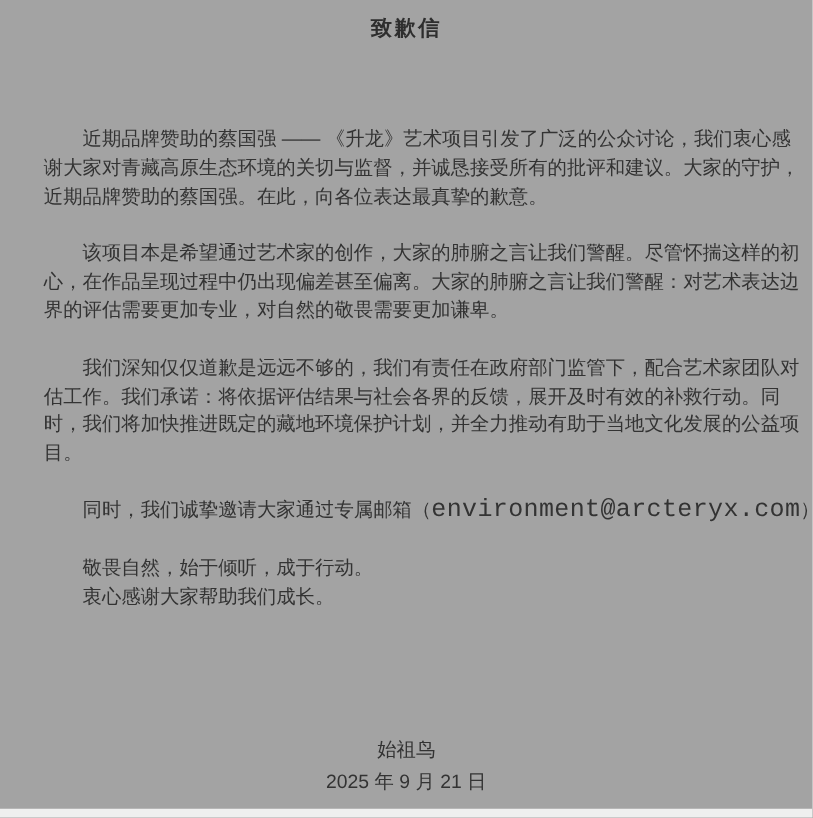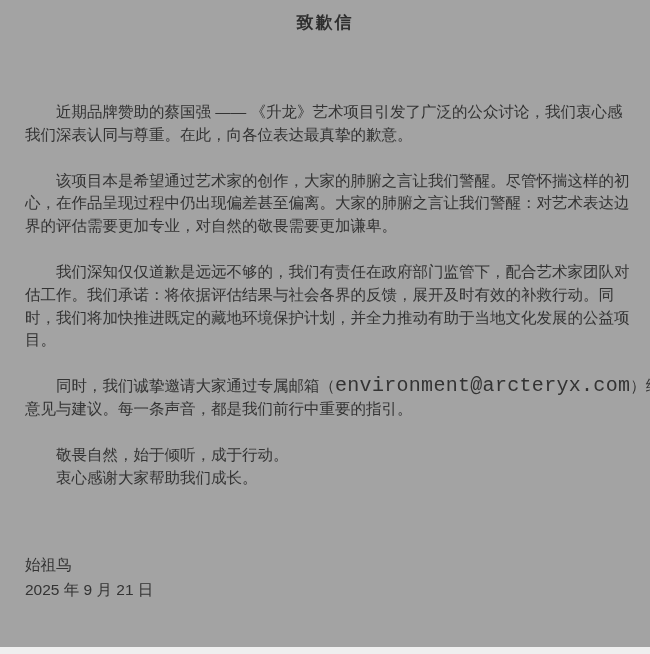--- a/index.html
+++ b/index.html
@@ -16,37 +16,37 @@
   .title {
     padding-top: 10px;
     text-align: center;
     font-size: 17px;
     font-weight: bold;
     line-height: 25px;
     letter-spacing: 2px;
     color: #2e2e2e;
   }
   .content {
-    padding: 0 25px;
+    padding: 0 35px;
     font-size: 15.5px;
     line-height: 22.8px;
   }
   .para { margin: 0 0 23px 0; }
   .para.first { margin-top: 66px; }
   .line { white-space: nowrap; }
   .indent { padding-left: 31px; }
   .closing { margin: 0; }
   .email {
     font-family: "Liberation Mono", monospace;
     font-size: 20px;
     letter-spacing: 0.3px;
   }
   .sign-block {
-    margin-top: 64px;
-    text-align: left;
+    margin-top: 100px;
+    text-align: center;
   }
   .sign-name { line-height: 23px; }
   .sign-date { line-height: 23px; margin-top: 2px; }
   .bottom-strip {
     position: absolute;
     left: 0; right: 0; bottom: 0;
     height: 7px;
     background: #efefef;
   }
 </style>
@@ -54,39 +54,39 @@
 <body>
 
 <div class="page">
 
   <div class="title">致歉信</div>
 
   <div class="content">
 
     <div class="para first">
       <div class="line indent">近期品牌赞助的蔡国强 —— 《升龙》艺术项目引发了广泛的公众讨论，我们衷心感</div>
-      <div class="line">我们深表认同与尊重。在此，向各位表达最真挚的歉意。</div>
+      <div class="line">谢大家对青藏高原生态环境的关切与监督，并诚恳接受所有的批评和建议。大家的守护，</div>
+      <div class="line">近期品牌赞助的蔡国强。在此，向各位表达最真挚的歉意。</div>
     </div>
 
     <div class="para">
       <div class="line indent">该项目本是希望通过艺术家的创作，大家的肺腑之言让我们警醒。尽管怀揣这样的初</div>
       <div class="line">心，在作品呈现过程中仍出现偏差甚至偏离。大家的肺腑之言让我们警醒：对艺术表达边</div>
       <div class="line">界的评估需要更加专业，对自然的敬畏需要更加谦卑。</div>
     </div>
 
     <div class="para">
       <div class="line indent">我们深知仅仅道歉是远远不够的，我们有责任在政府部门监管下，配合艺术家团队对</div>
       <div class="line">估工作。我们承诺：将依据评估结果与社会各界的反馈，展开及时有效的补救行动。同</div>
       <div class="line">时，我们将加快推进既定的藏地环境保护计划，并全力推动有助于当地文化发展的公益项</div>
       <div class="line">目。</div>
     </div>
 
     <div class="para">
       <div class="line indent"><span>同时，我们诚挚邀请大家通过专属邮箱（</span><span class="email">environment@arcteryx.com</span><span>）继续提出您的</span></div>
-      <div class="line">意见与建议。每一条声音，都是我们前行中重要的指引。</div>
     </div>
 
     <div class="para closing">
       <div class="line indent">敬畏自然，始于倾听，成于行动。</div>
       <div class="line indent">衷心感谢大家帮助我们成长。</div>
     </div>
 
     <div class="sign-block">
       <div class="sign-name">始祖鸟</div>
       <div class="sign-date">2025 年 9 月 21 日</div>

